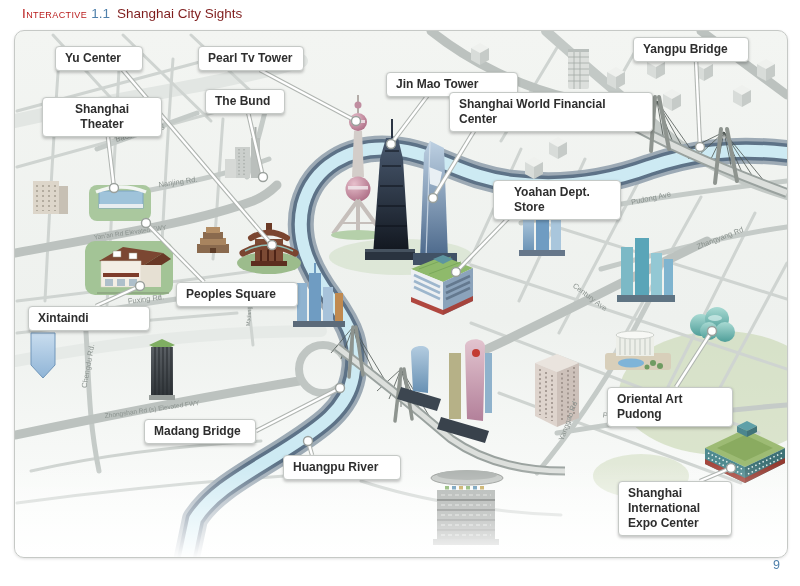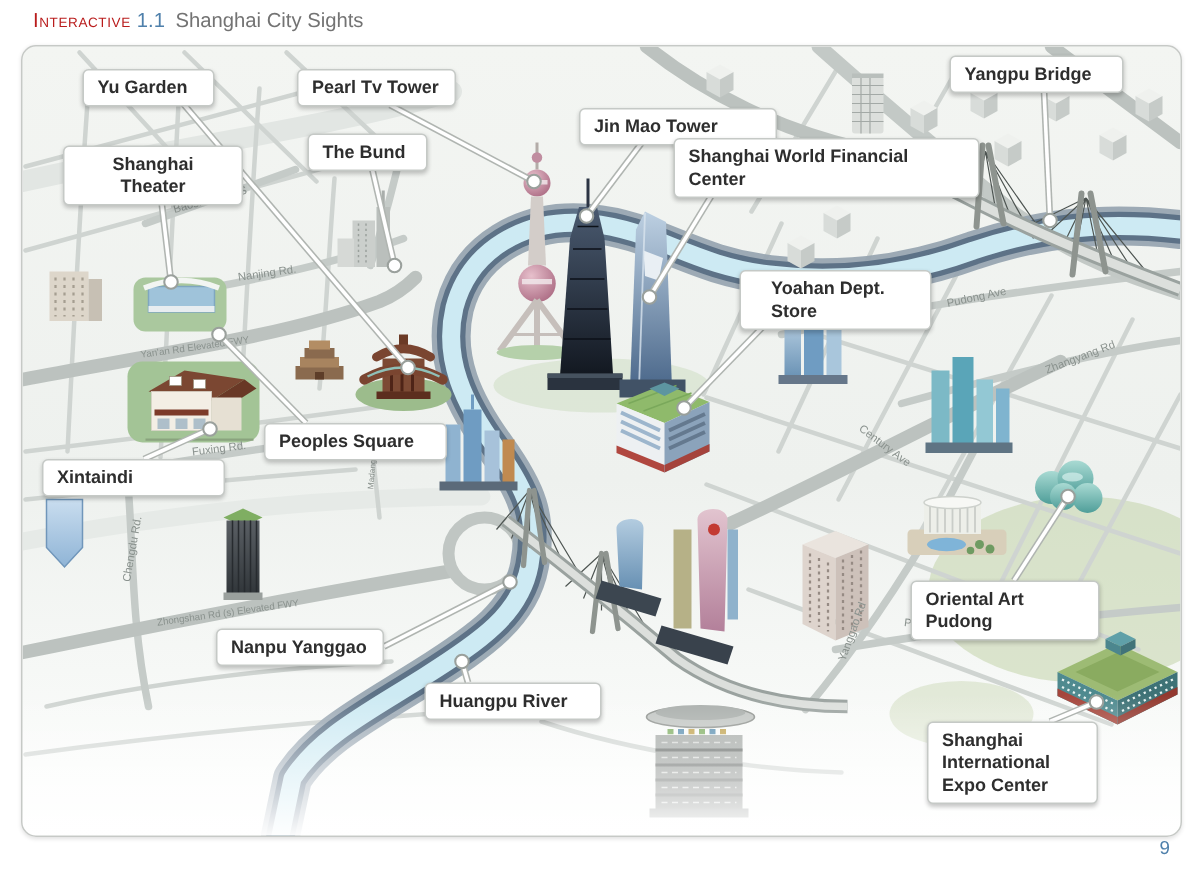--- a/index.html
+++ b/index.html
@@ -2,21 +2,21 @@
 <html><head>
 <meta charset="utf-8">
 <style>
   html,body{margin:0;padding:0;background:#fff;}
   #stage{position:relative;width:800px;height:586px;background:#fff;overflow:hidden;
          font-family:"Liberation Sans",sans-serif;}
   
   #figure-header{position:absolute;left:22px;top:6px;font-size:13.5px;white-space:nowrap;}
   #figure-header .kicker{color:#b91c1c;font-variant:small-caps;letter-spacing:.4px;}
   #figure-header .fignum{color:#4f80ab;margin-left:4px;}
-  #figure-header .figtitle{color:#737373;margin-left:7px;}
+  #figure-header .figtitle{color:#7f1d1d;margin-left:7px;}
   
   #map-panel{position:absolute;left:14px;top:30px;width:772px;height:526px;
              border:1px solid #c6c9c6;border-radius:10px;overflow:hidden;
              background:linear-gradient(180deg,#f3f5f2 0%,#eef1ee 55%,#fdfefd 100%);
              box-shadow:0 1px 3px rgba(0,0,0,.12);}
   #map-art{position:absolute;left:0;top:0;}
   
   #road-labels,#callouts{position:absolute;left:0;top:0;width:800px;height:586px;pointer-events:none;}
   #leaders{position:absolute;left:0;top:0;pointer-events:none;}
   .road-label{position:absolute;font-size:7.5px;color:#8a928e;white-space:nowrap;
@@ -528,30 +528,30 @@
       <line x1="256" y1="431" x2="340" y2="388" class="leader-line"></line>
       <circle cx="340" cy="388" r="4.5" class="leader-dot"></circle>
       <line x1="312" y1="455" x2="308" y2="441" class="leader-casing"></line>
       <line x1="312" y1="455" x2="308" y2="441" class="leader-line"></line>
       <circle cx="308" cy="441" r="4.5" class="leader-dot"></circle>
       <line x1="700" y1="481" x2="731" y2="468" class="leader-casing"></line>
       <line x1="700" y1="481" x2="731" y2="468" class="leader-line"></line>
       <circle cx="731" cy="468" r="4.5" class="leader-dot"></circle>
     </svg>
   <div id="callouts">
-      <div class="callout" style="left: 55px; top: 46px; width: 88px;"><span>Yu Garden</span></div>
+      <div class="callout" style="left: 55px; top: 46px; width: 88px;"><span>Yu Center</span></div>
       <div class="callout" style="left: 198px; top: 46px; width: 106px;"><span>Pearl Tv Tower</span></div>
       <div class="callout" style="left: 42px; top: 97px; width: 120px; text-align: center;"><span>Shanghai Theater</span></div>
       <div class="callout" style="left: 205px; top: 89px; width: 80px;"><span>The Bund</span></div>
       <div class="callout" style="left: 386px; top: 72px; width: 132px;"><span>Jin Mao Tower</span></div>
       <div class="callout" style="left: 449px; top: 92px; width: 204px;"><span>Shanghai World Financial Center</span></div>
       <div class="callout" style="left: 633px; top: 37px; width: 116px;"><span>Yangpu Bridge</span></div>
       <div class="callout" style="left: 493px; top: 180px; width: 128px; padding-left: 20px;"><span>Yoahan Dept. Store</span></div>
       <div class="callout" style="left: 176px; top: 282px; width: 122px;"><span>Peoples Square</span></div>
       <div class="callout" style="left: 28px; top: 306px; width: 122px;"><span>Xintaindi</span></div>
       <div class="callout" style="left: 607px; top: 387px; width: 126px;"><span>Oriental Art Pudong</span></div>
-      <div class="callout" style="left: 144px; top: 419px; width: 112px;"><span>Nanpu Yanggao</span></div>
+      <div class="callout" style="left: 144px; top: 419px; width: 112px;"><span>Madang Bridge</span></div>
       <div class="callout" style="left: 283px; top: 455px; width: 118px;"><span>Huangpu River</span></div>
       <div class="callout" style="left: 618px; top: 481px; width: 114px;"><span>Shanghai International Expo Center</span></div>
     </div>
 
   <div id="page-number">9</div>
 </div>
 
 </body></html>

